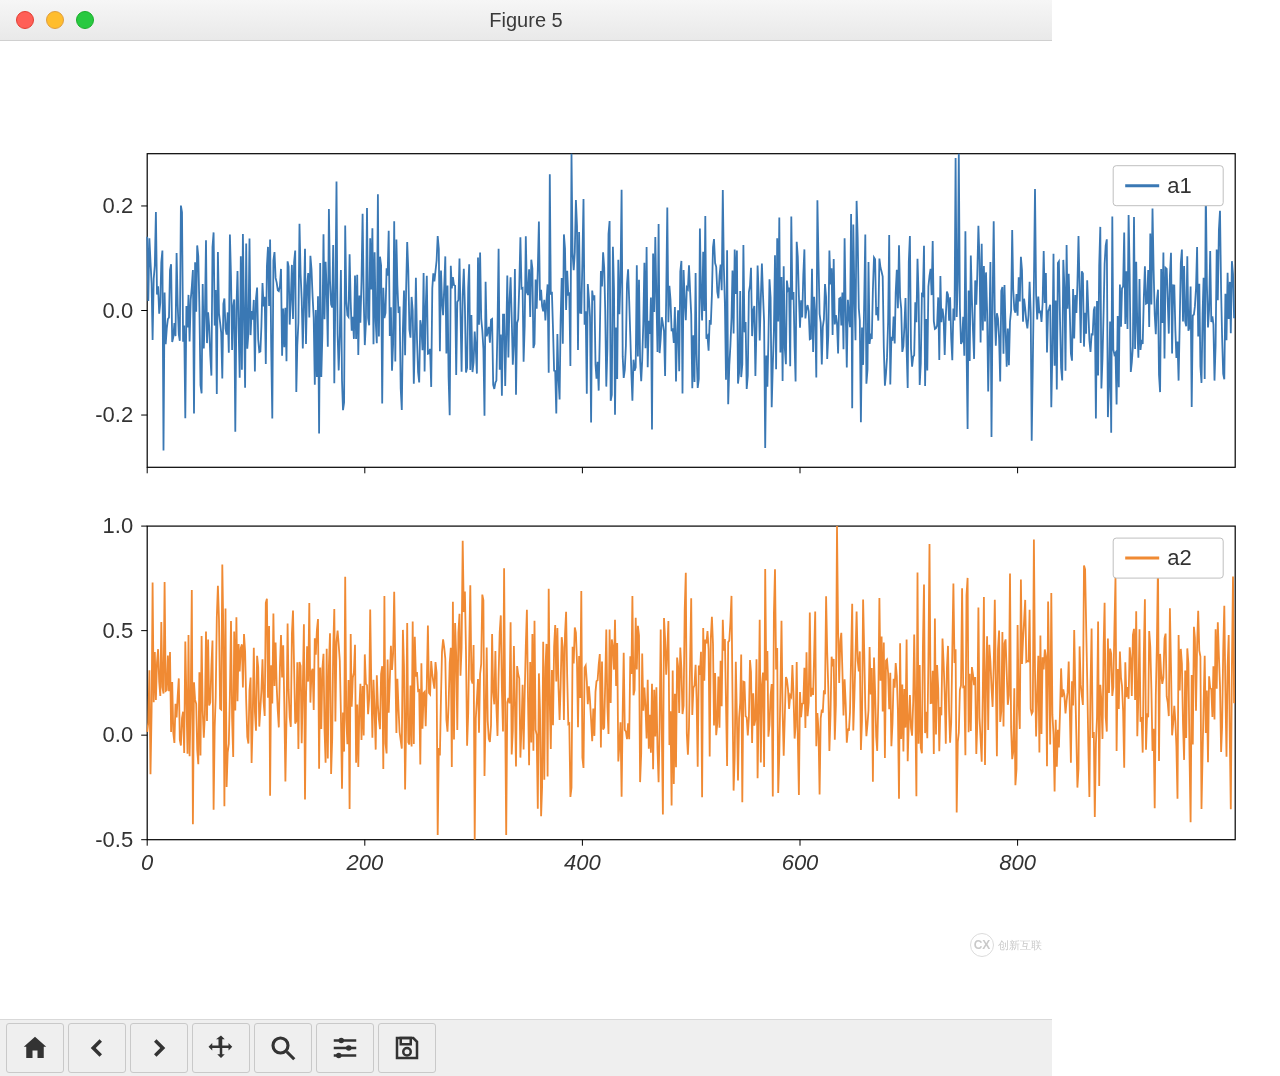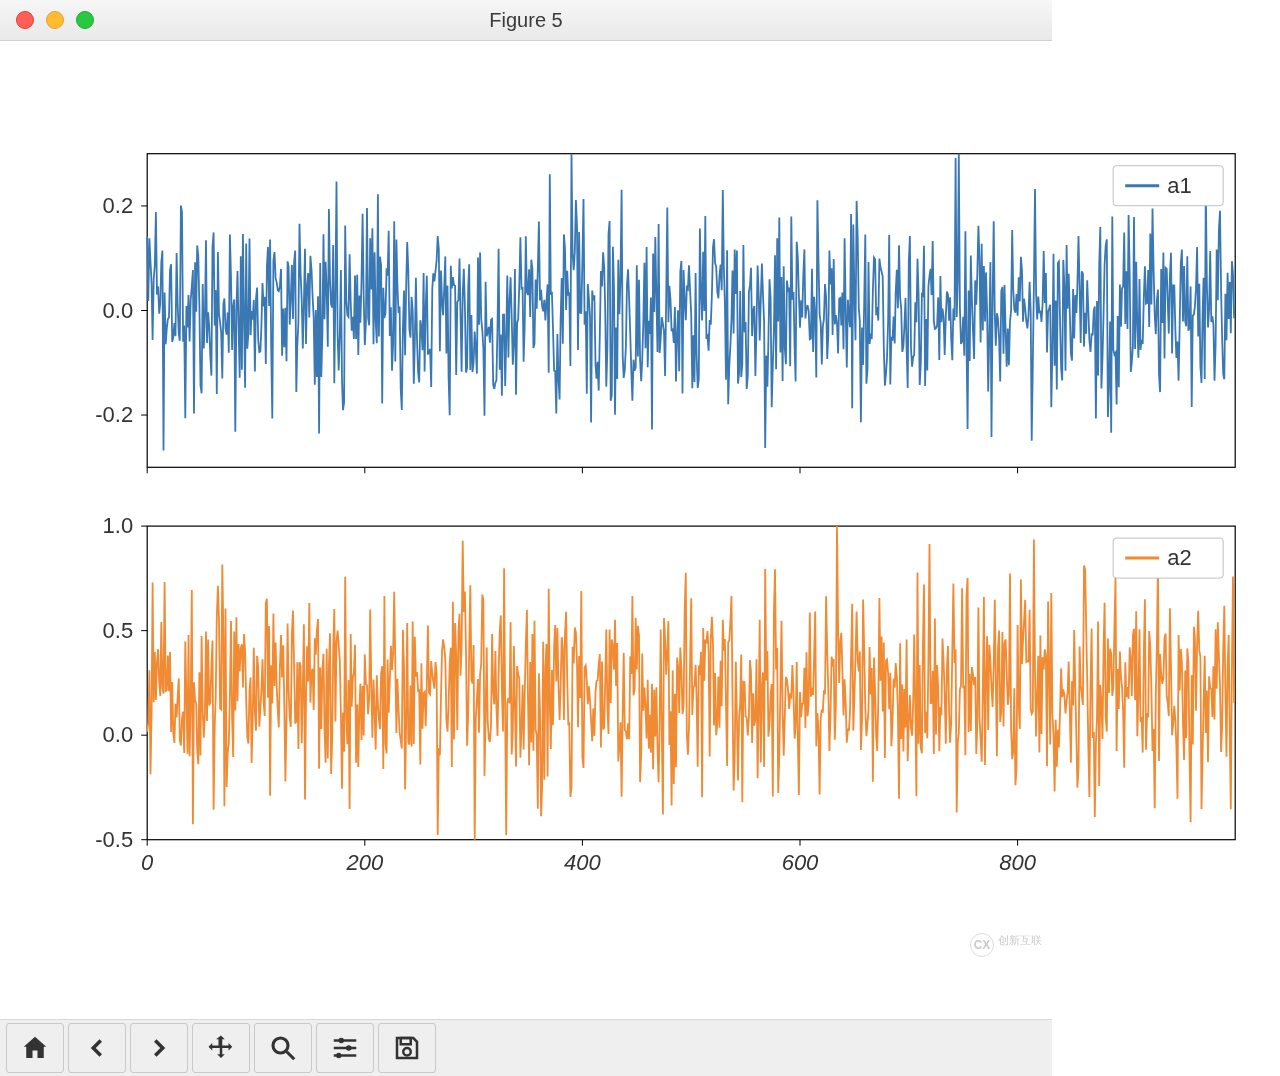--- a/index.html
+++ b/index.html
@@ -9,21 +9,21 @@
   .dot{width:16px;height:16px;border-radius:50%;}
   .dot.red{background:#ff5f57;border:1px solid #e33e32;}
   .dot.yellow{background:#ffbd2e;border:1px solid #e09e3e;}
   .dot.green{background:#28c940;border:1px solid #1aad2b;}
   .title{position:absolute;left:0;right:0;text-align:center;font-size:20px;color:#3a3a3a;pointer-events:none;}
   .canvas{flex:1;position:relative;background:#fff;}
   .plot-svg{position:absolute;left:0;top:0;}
   .toolbar{height:56px;background:#efefef;border-top:1px solid #d9d9d9;display:flex;align-items:center;padding:0 6px;gap:4px;}
   .tbtn{width:56px;height:48px;background:#efefef;border:1px solid #c9c9c9;border-radius:3px;display:flex;align-items:center;justify-content:center;cursor:pointer;}
   .tbtn svg{width:30px;height:30px;}
-  .watermark{position:absolute;right:10px;bottom:62px;opacity:.35;font-size:11px;color:#666;display:flex;gap:4px;}
+  .watermark{position:absolute;right:10px;bottom:62px;opacity:.35;font-size:11px;color:#666;display:flex;align-items:center;gap:4px;}
   .wm-badge{border:1px solid #999;border-radius:50%;width:22px;height:22px;display:flex;align-items:center;justify-content:center;font-weight:bold;font-size:12px;color:#666;}
 </style>
 </head>
 <body>
 
 <div class="window">
 
   <div class="titlebar">
     <div class="traffic">
       <div class="dot red"></div>

